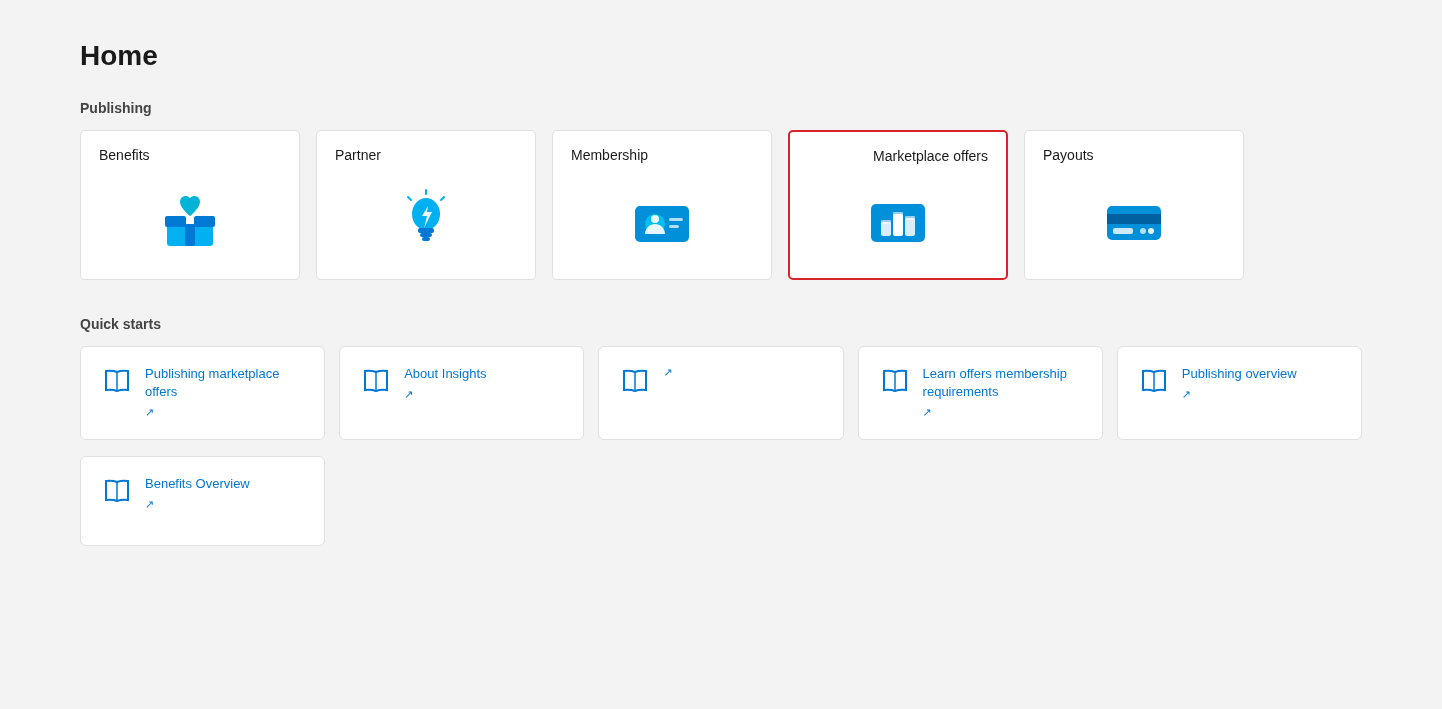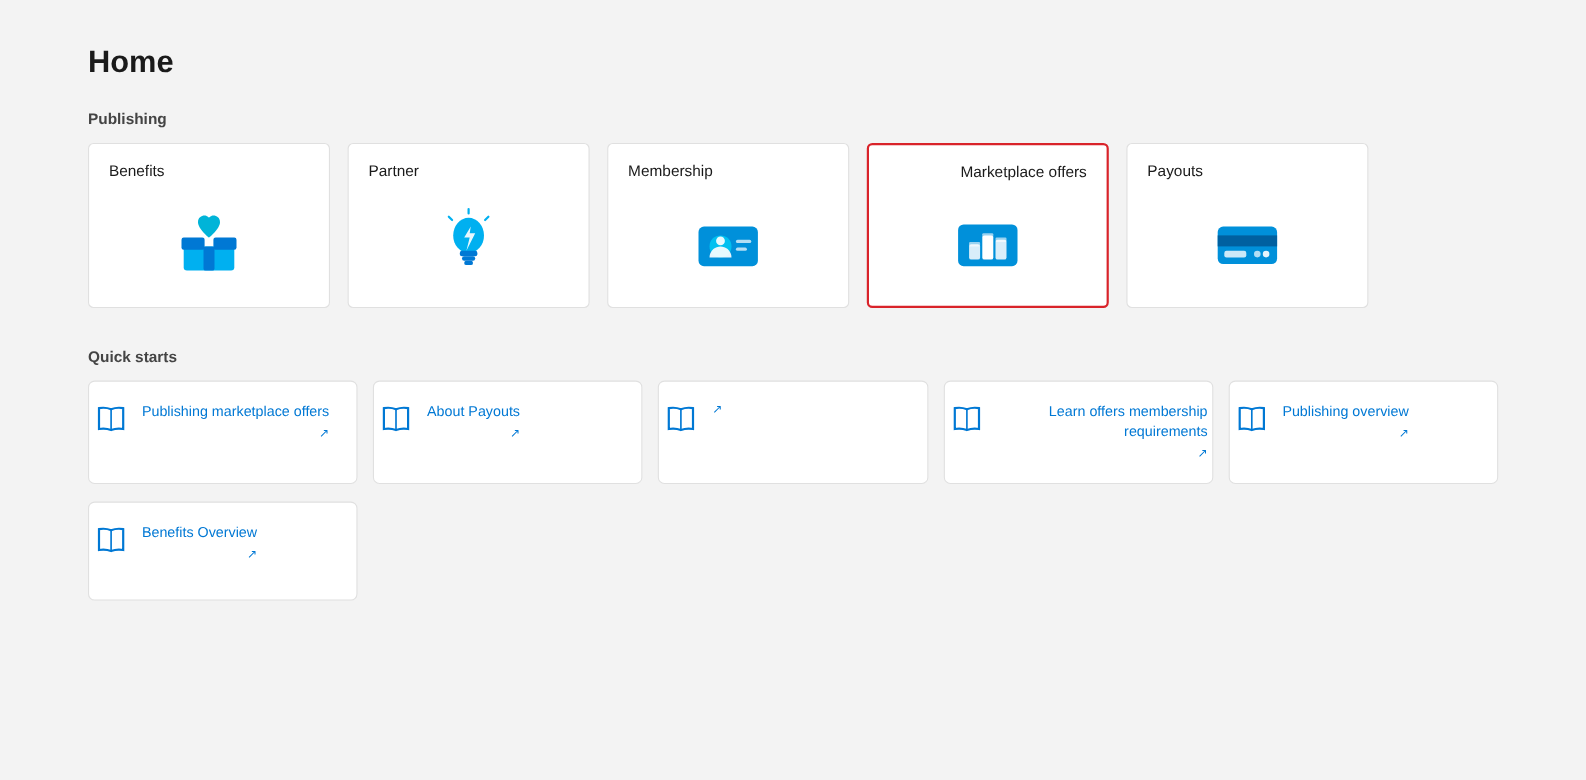--- a/index.html
+++ b/index.html
@@ -67,28 +67,27 @@
     }
     .quick-starts-row2 {
       display: grid;
       grid-template-columns: repeat(5, 1fr);
       gap: 14px;
     }
     .qs-card {
       background: #fff;
       border-radius: 6px;
       border: 1px solid #e0e0e0;
-      padding: 18px 4px;
+      padding: 18px 20px;
       display: flex;
       flex-direction: row;
       align-items: flex-start;
       gap: 12px;
       cursor: pointer;
       min-height: 90px;
-      text-align: right;
     }
     .qs-card-icon {
       flex-shrink: 0;
       width: 32px;
       height: 32px;
       display: flex;
       align-items: center;
       justify-content: center;
     }
     .qs-card-text {
@@ -224,21 +223,21 @@
   </div>
 
   <div class="qs-card">
     <div class="qs-card-icon">
       <svg width="30" height="30" viewBox="0 0 30 30" fill="none">
         <path d="M4 5 C4 5 10 4 15 6 C20 4 26 5 26 5 L26 24 C26 24 20 23 15 25 C10 23 4 24 4 24 Z" stroke="#0078d4" stroke-width="2" fill="none"></path>
         <line x1="15" y1="6" x2="15" y2="25" stroke="#0078d4" stroke-width="1.5"></line>
       </svg>
     </div>
     <div class="qs-card-text">
-      <span>About Payouts</span>
+      <span>About Insights</span>
       <span class="link-icon">↗</span>
     </div>
   </div>
 
   <div class="qs-card">
     <div class="qs-card-icon">
       <svg width="30" height="30" viewBox="0 0 30 30" fill="none">
         <path d="M4 5 C4 5 10 4 15 6 C20 4 26 5 26 5 L26 24 C26 24 20 23 15 25 C10 23 4 24 4 24 Z" stroke="#0078d4" stroke-width="2" fill="none"></path>
         <line x1="15" y1="6" x2="15" y2="25" stroke="#0078d4" stroke-width="1.5"></line>
       </svg>

